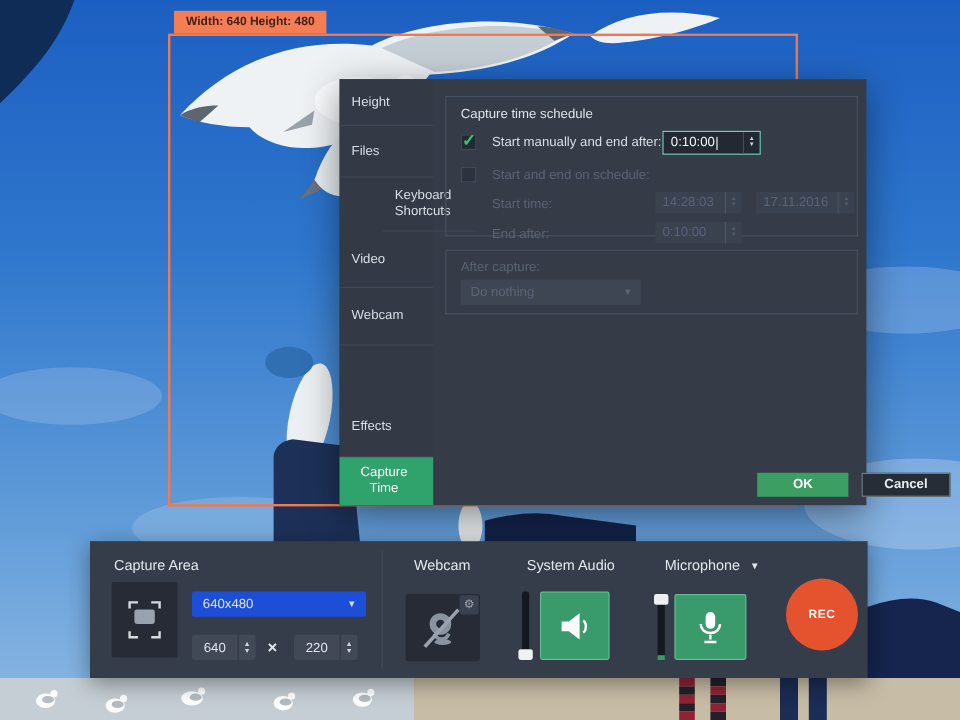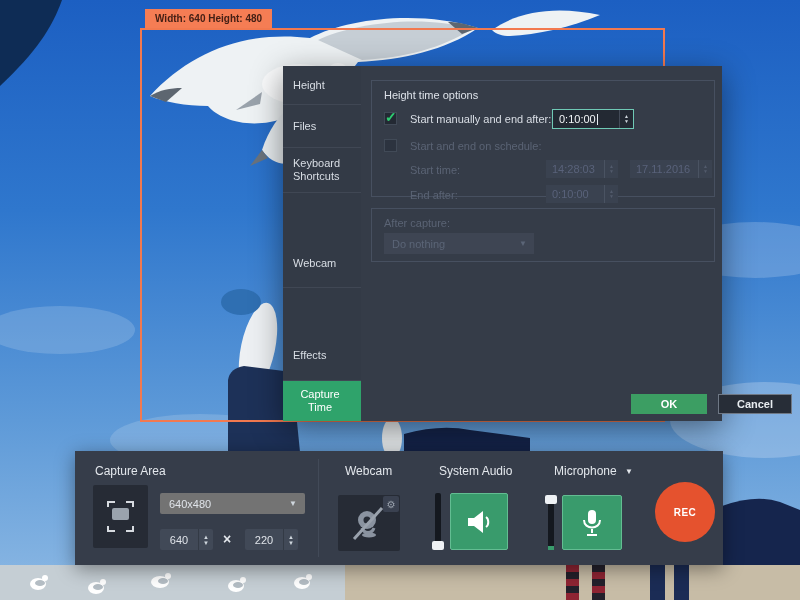--- a/index.html
+++ b/index.html
@@ -46,21 +46,21 @@
        font-weight:bold;color:#fff;box-sizing:border-box;cursor:default;}
   .btn-ok{left:270px;top:328px;width:76px;background:#3c9e63;}
   .btn-cancel{left:357px;top:328px;width:74px;background:#272d37;border:1px solid #6f7885;color:#e8ecf0;}
 
   
   .bar{left:75px;top:451px;width:648px;height:114px;background:#363d4a;z-index:4;
        box-shadow:0 4px 18px rgba(0,0,0,.4);color:#e3e7ec;font-size:12px;}
   .bar .divider{position:absolute;left:243px;top:8px;width:1px;height:98px;background:#424a58;}
   .bar-label{position:absolute;white-space:nowrap;}
   .tile{position:absolute;background:#262b35;border-radius:2px;}
-  .dd2{position:absolute;background:#737373;border-radius:2px;color:#dfe3e9;font-size:11px;
+  .dd2{position:absolute;background:#1d4ed8;border-radius:2px;color:#dfe3e9;font-size:11px;
        display:flex;align-items:center;padding-left:9px;box-sizing:border-box;}
   .dd2 .ar{position:absolute;right:8px;font-size:8px;color:#cfd6dd;}
   .spinfield{position:absolute;background:#414957;border-radius:2px;color:#dfe3e9;font-size:11px;
        display:flex;align-items:stretch;box-sizing:border-box;}
   .spinfield .val{flex:1;display:flex;align-items:center;justify-content:center;}
   .spinfield .spin{width:14px;display:flex;flex-direction:column;align-items:center;justify-content:center;
        line-height:6px;font-size:6px;color:#cfd6dd;border-left:1px solid #333a45;}
   .times{position:absolute;color:#e3e7ec;font-size:14px;font-weight:bold;}
   .slider{position:absolute;width:6px;background:#14181f;border-radius:2px;}
   .slider .thumb{position:absolute;left:-3px;width:12px;height:9px;background:#eef1f4;border-radius:2px;}
@@ -180,38 +180,41 @@
 
   <div class="abs dlg">
 
     <div class="abs side">
       <div class="tab" style="top:0;height:39px;">
           <span>Height</span>
         </div>
       <div class="tab" style="top:39px;height:43px;">
           <span>Files</span>
         </div>
-      <div class="tab" style="top:82px;height:45px;">
+      <div class="tab" style="top:82px;height:45px;margin-left:36px;">
           <span>Keyboard Shortcuts</span>
+        </div>
+      <div class="tab" style="top:127px;height:47px;">
+          <span>Video</span>
         </div>
       <div class="tab" style="top:174px;height:48px;">
           <span>Webcam</span>
         </div>
       <div class="tab" style="top:264px;height:51px;">
           <span>Effects</span>
         </div>
       <div class="tab sel" style="top:315px;height:40px;">
           <span>Capture Time</span>
         </div>
     </div>
 
     <div class="abs content">
 
       <div class="group g1">
-        <div class="gtitle">Height time options</div>
+        <div class="gtitle">Capture time schedule</div>
 
         <div class="cbx" style="left:12px;top:31px;">
           <span class="ck">✓</span>
         </div>
         <div class="lbl" style="left:38px;top:32px;">Start manually and end after:</div>
         <div class="field focus" style="left:180px;top:28px;width:82px;">
           <div class="val">
               <span>0:10:00</span>
               <span class="caret"></span>
             </div>

